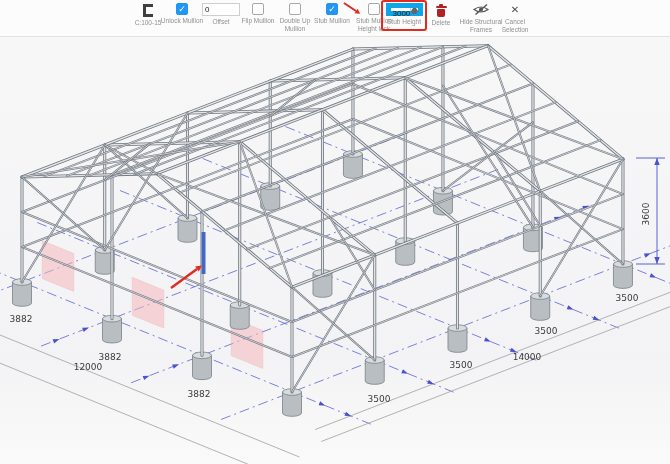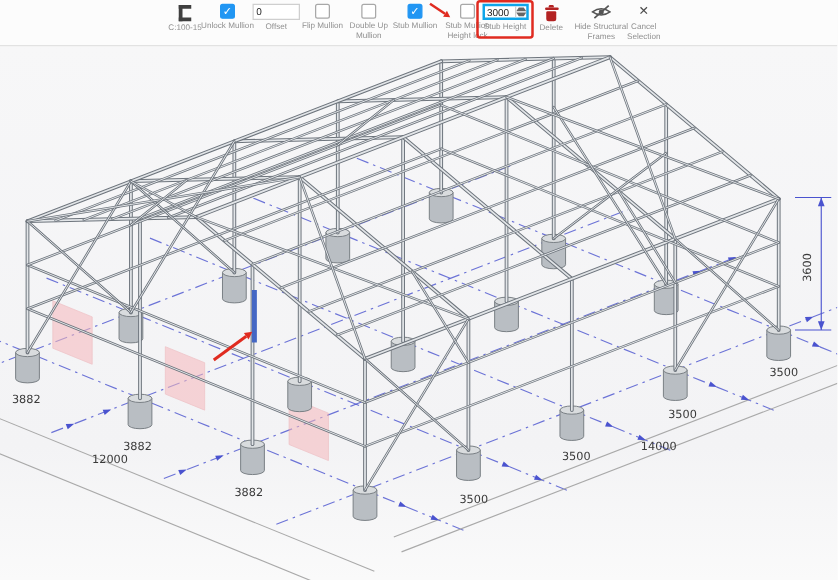--- a/index.html
+++ b/index.html
@@ -14,21 +14,21 @@
   .cbx{width:12px;height:12px;border:1px solid #a8a8a8;border-radius:2px;
        background:#fff;box-sizing:border-box;font-size:9px;line-height:11px;
        text-align:center;color:#fff;}
   .cbx.checked{background:#2196f3;border-color:#2196f3;}
   .cprofile{width:10px;height:13px;box-sizing:border-box;margin-top:1px;
             border-left:3px solid #3f3f3f;border-top:3px solid #3f3f3f;border-bottom:3px solid #3f3f3f;}
   .tinput{width:38px;height:13px;box-sizing:border-box;border:1px solid #cfcfcf;
           background:#fff;font-family:"Liberation Sans",sans-serif;font-size:8px;
           padding:0 0 0 2px;color:#222;}
   .spinwrap{display:flex;align-items:stretch;width:37px;height:13px;
-            border:2px solid #0ea5e9;background:#fff;box-sizing:border-box;}
+            border:5px solid #0ea5e9;background:#fff;box-sizing:border-box;}
   .spinval{flex:1;font-size:8px;color:#222;padding-left:2px;line-height:11px;}
   .spinbtns{width:8px;border-left:1px solid #cfcfcf;display:flex;flex-direction:column;}
   .spinbtns div{flex:1;display:flex;align-items:center;justify-content:center;}
   .tri-up{width:0;height:0;border-left:2.5px solid transparent;border-right:2.5px solid transparent;
           border-bottom:3px solid #666;}
   .tri-dn{width:0;height:0;border-left:2.5px solid transparent;border-right:2.5px solid transparent;
           border-top:3px solid #666;}
   .redbox{position:absolute;left:381px;top:0px;width:46px;height:31px;
           border:2px solid #e02b20;border-radius:3px;box-sizing:border-box;z-index:6;}
   .trash{display:flex;flex-direction:column;align-items:center;margin-top:1px;}

